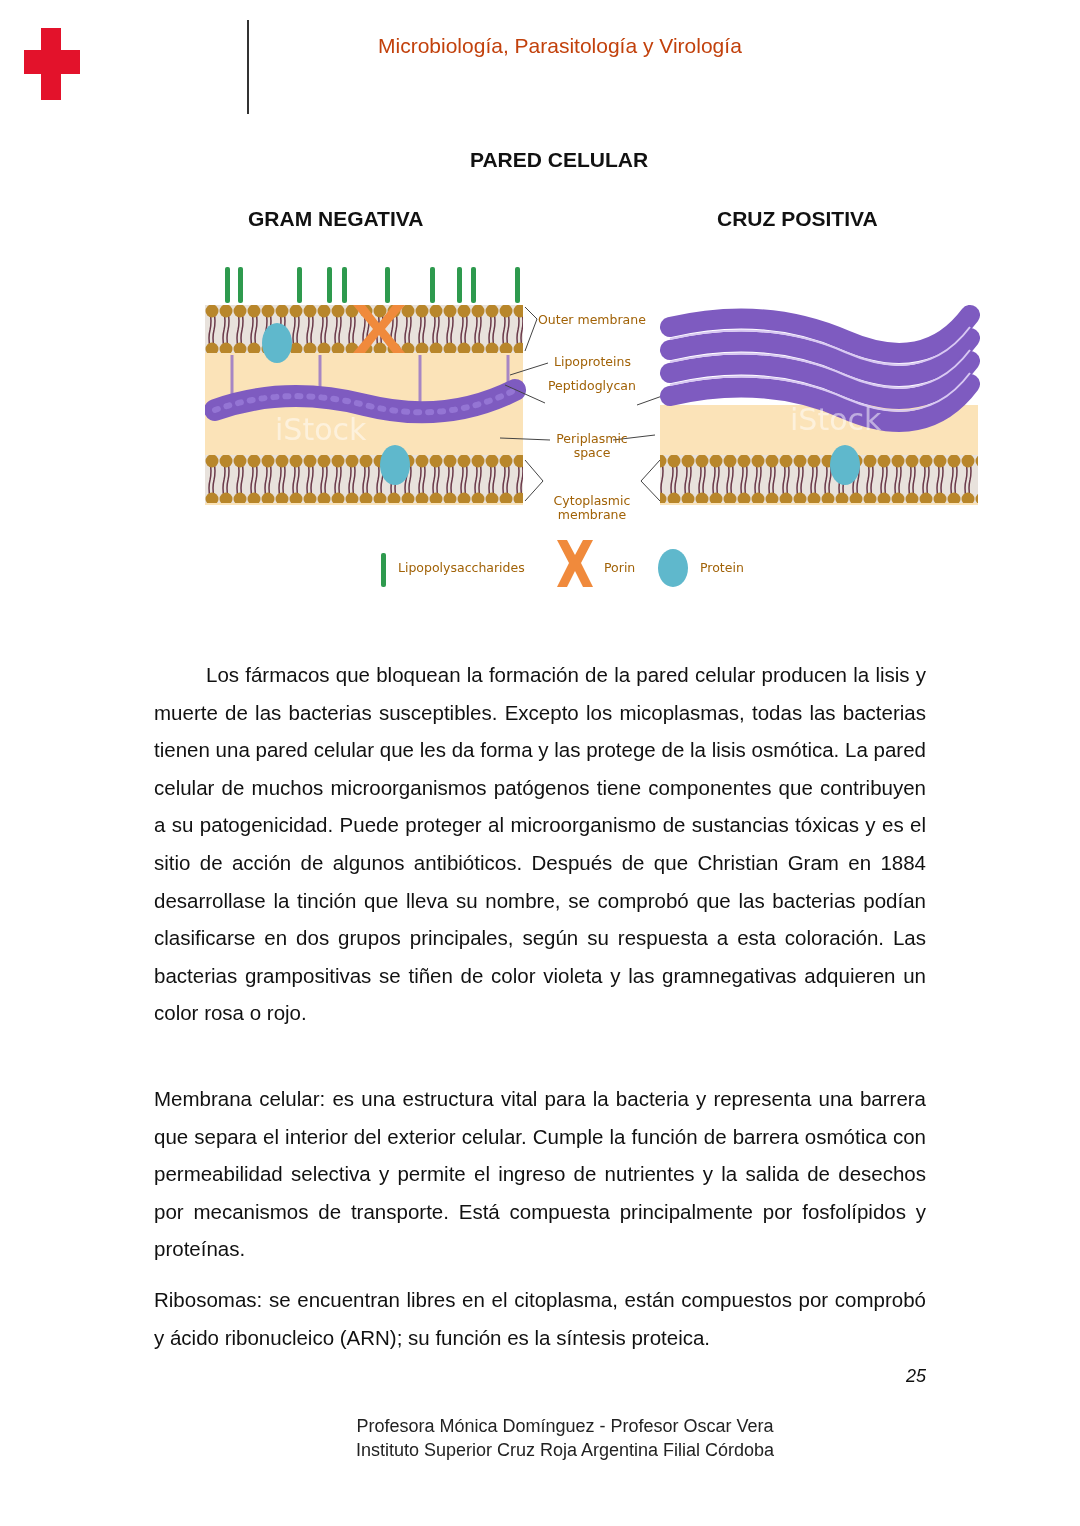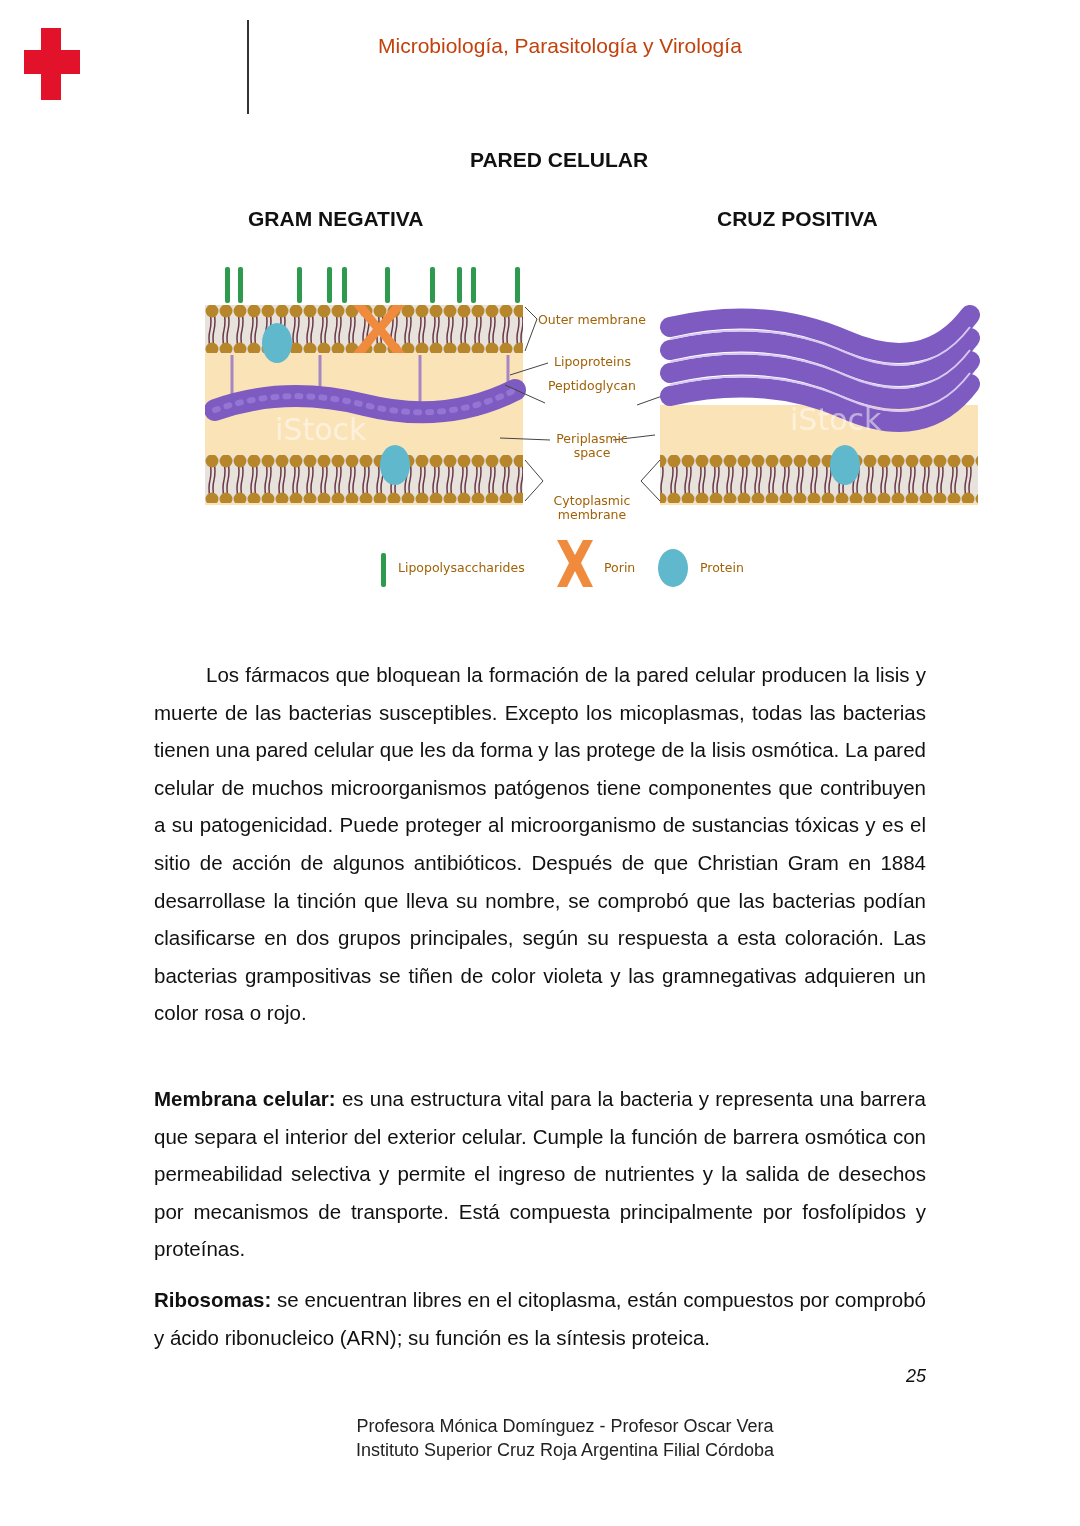--- a/index.html
+++ b/index.html
@@ -12,21 +12,21 @@
   .l2 { font-size:20px; letter-spacing:5px; line-height:27px; }
   .l3 { font-size:17px; line-height:24px; }
   .logo-divider { position:absolute; left:247px; top:20px; width:2px; height:94px; background:#333; }
   .header-title { position:absolute; left:378px; top:34px; font-size:21px; color:#c2410c; }
   .section-title { position:absolute; left:470px; top:148px; font-size:21px; font-weight:bold; }
   .gram-neg { position:absolute; left:248px; top:207px; font-size:21px; font-weight:bold; }
   .gram-pos { position:absolute; left:717px; top:207px; font-size:21px; font-weight:bold; }
   .figure { position:absolute; left:205px; top:255px; width:775px; height:340px; }
   .label { position:absolute; font-size:12.5px; color:#a16207; text-align:center; line-height:14px; font-family:"DejaVu Sans", sans-serif; }
   .para { position:absolute; left:154px; width:772px; font-size:20.5px; line-height:37.6px; text-align:justify; color:#111; }
-  .para b { font-weight:bold; }
+  .para b { font-weight:normal; }
   .indent { text-indent:52px; }
   .page-num { position:absolute; left:906px; top:1366px; font-size:18px;font-style:italic; }
   .footer { position:absolute; left:0; width:1130px; text-align:center; font-size:18px; color:#222; }
 </style>
 </head>
 <body>
 
 <div class="logo">
   <div class="cross-v"></div>
   <div class="cross-h"></div>

